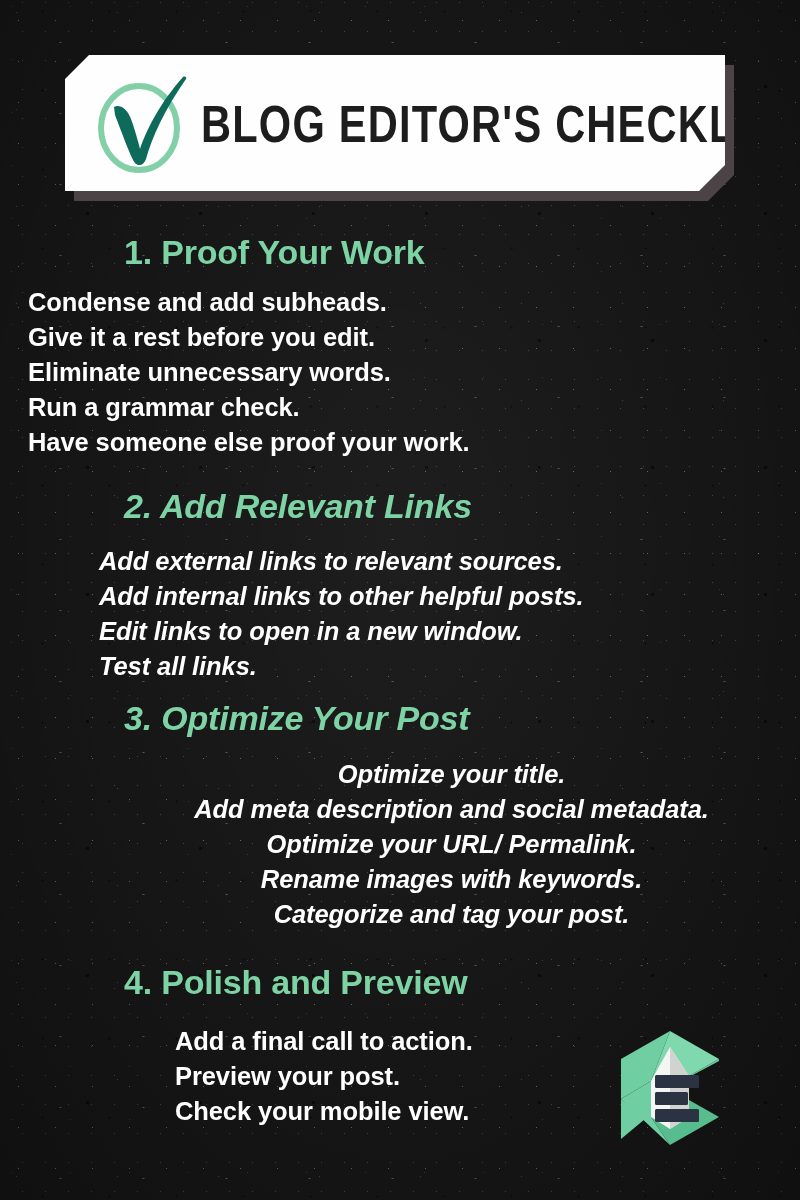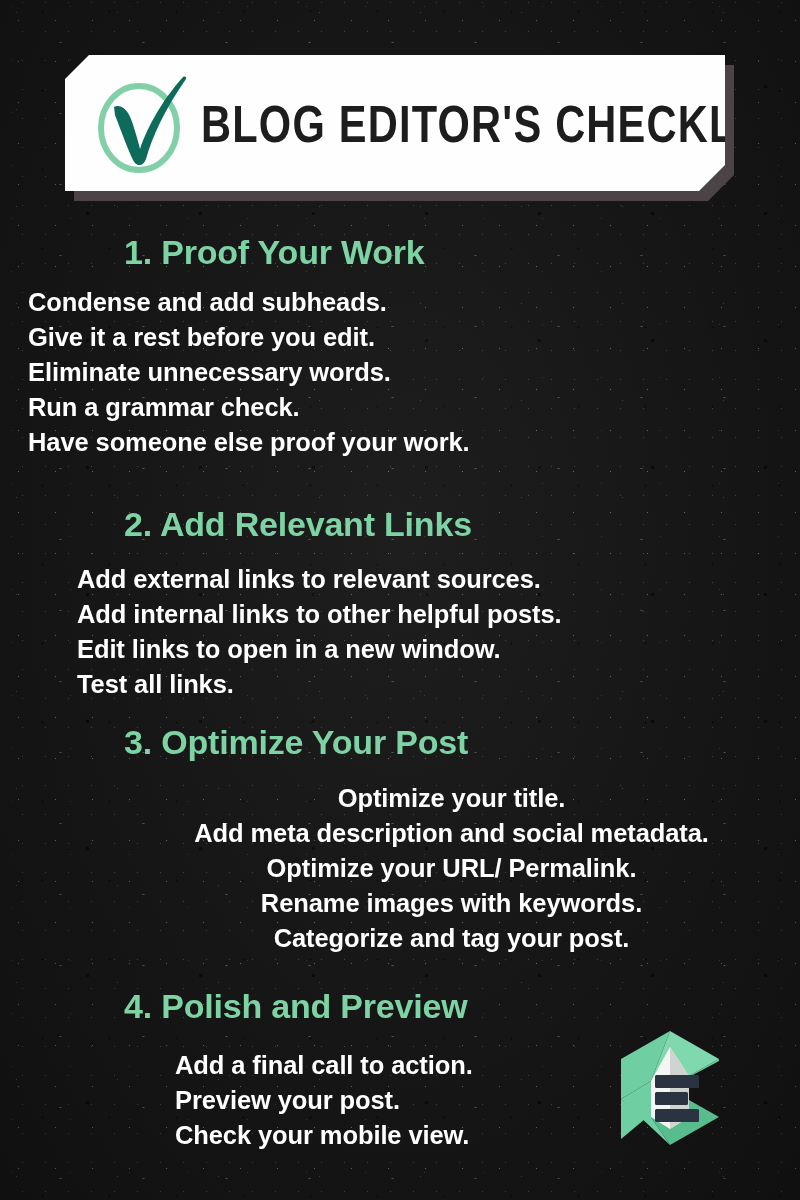--- a/index.html
+++ b/index.html
@@ -129,24 +129,24 @@
     font-size: 25.5px;
     font-weight: 600;
     line-height: 35px;
     letter-spacing: -0.1px;
     white-space: nowrap;
   }
 
   .section.s1 { margin-top: 0; }
   .section.s1 .item-list { margin-top: 12px; padding-left: 28px; }
 
-  .section.s2 { margin-top: 44px; }
-  .section.s2 .item-list { margin-top: 16px; padding-left: 77px; }
-
-  .section.s3 { margin-top: 20px; }
+  .section.s2 { margin-top: 26px; font-style: italic; }
+  .section.s2 .item-list { margin-top: 16px; padding-left: 99px; }
+
+  .section.s3 { margin-top: 14px; font-style: italic; }
   .section.s3 .item-list { margin-top: 18px; text-align: center; }
 
   .section.s4 { margin-top: 30px; }
   .section.s4 .item-list { margin-top: 20px; }
 
   
   #brand-logo {
     position: absolute;
     left: 611px;
     top: 1027px;

